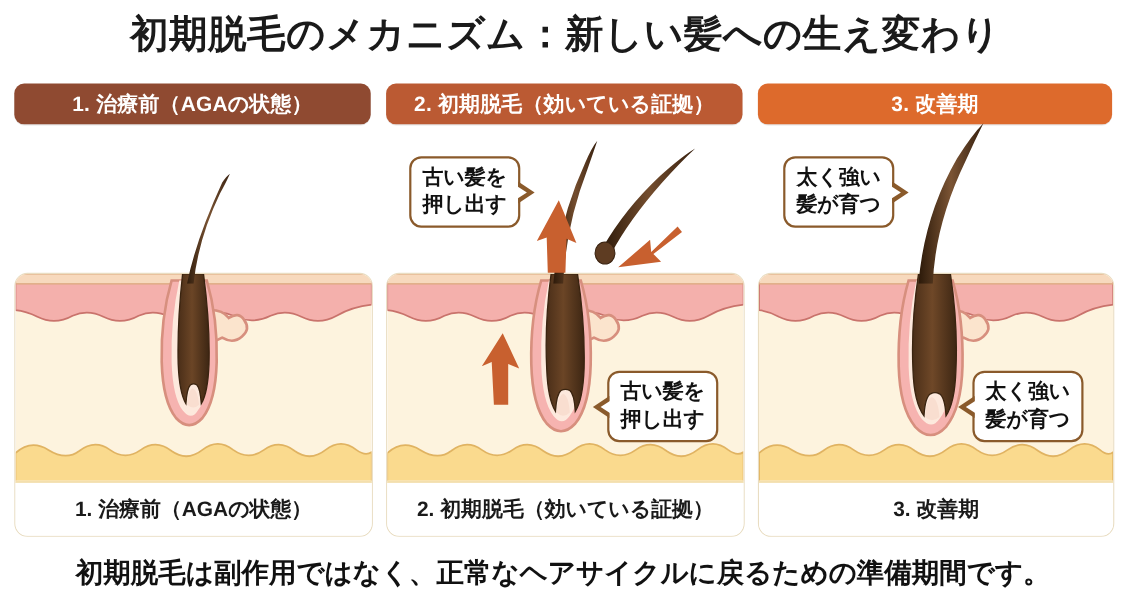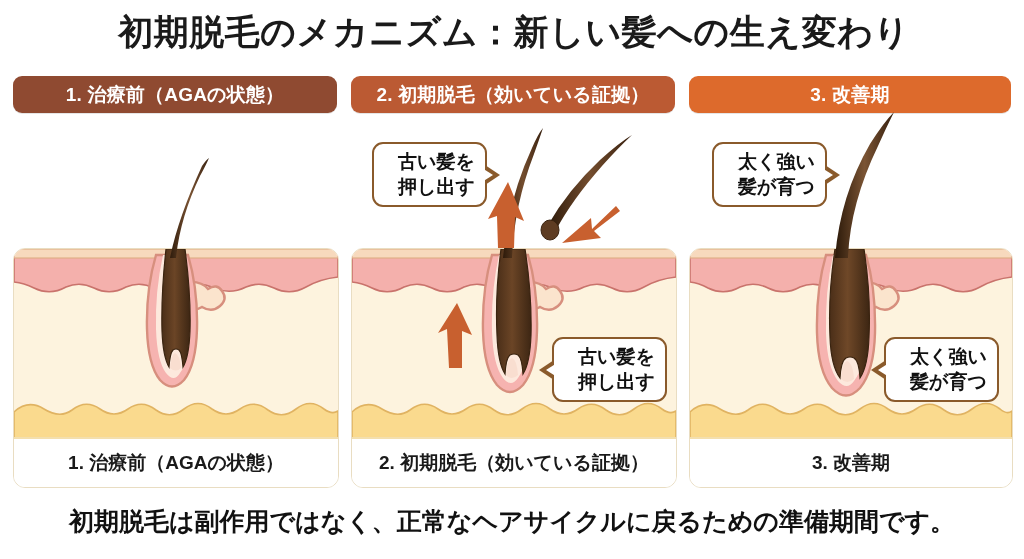--- a/index.html
+++ b/index.html
@@ -51,21 +51,21 @@
     font-size:19px;font-weight:bold;color:#1a1a1a;white-space:nowrap;
   }
 
   
   .hairlayer{position:absolute;left:0;top:108px;width:1024px;height:150px;pointer-events:none;}
   .hairlayer svg{display:block;}
 
   
   .bubble{
     position:absolute;background:#ffffff;border:2.5px solid #8a5a2b;
-    border-radius:11px;padding:5px 10px 6px 24px;
+    border-radius:11px;padding:5px 10px 6px 10px;
     font-size:19px;font-weight:bold;color:#111;line-height:25px;
     text-align:center;white-space:nowrap;z-index:6;
   }
   .bubble .l{display:block;}
   .bubble .tail{position:absolute;width:0;height:0;}
   
   .tail-r{right:-15px;top:50%;margin-top:-10px;
     border-top:10px solid transparent;border-bottom:10px solid transparent;
     border-left:15px solid #8a5a2b;}
   .tail-r:after{content:"";position:absolute;left:-18px;top:-7px;

